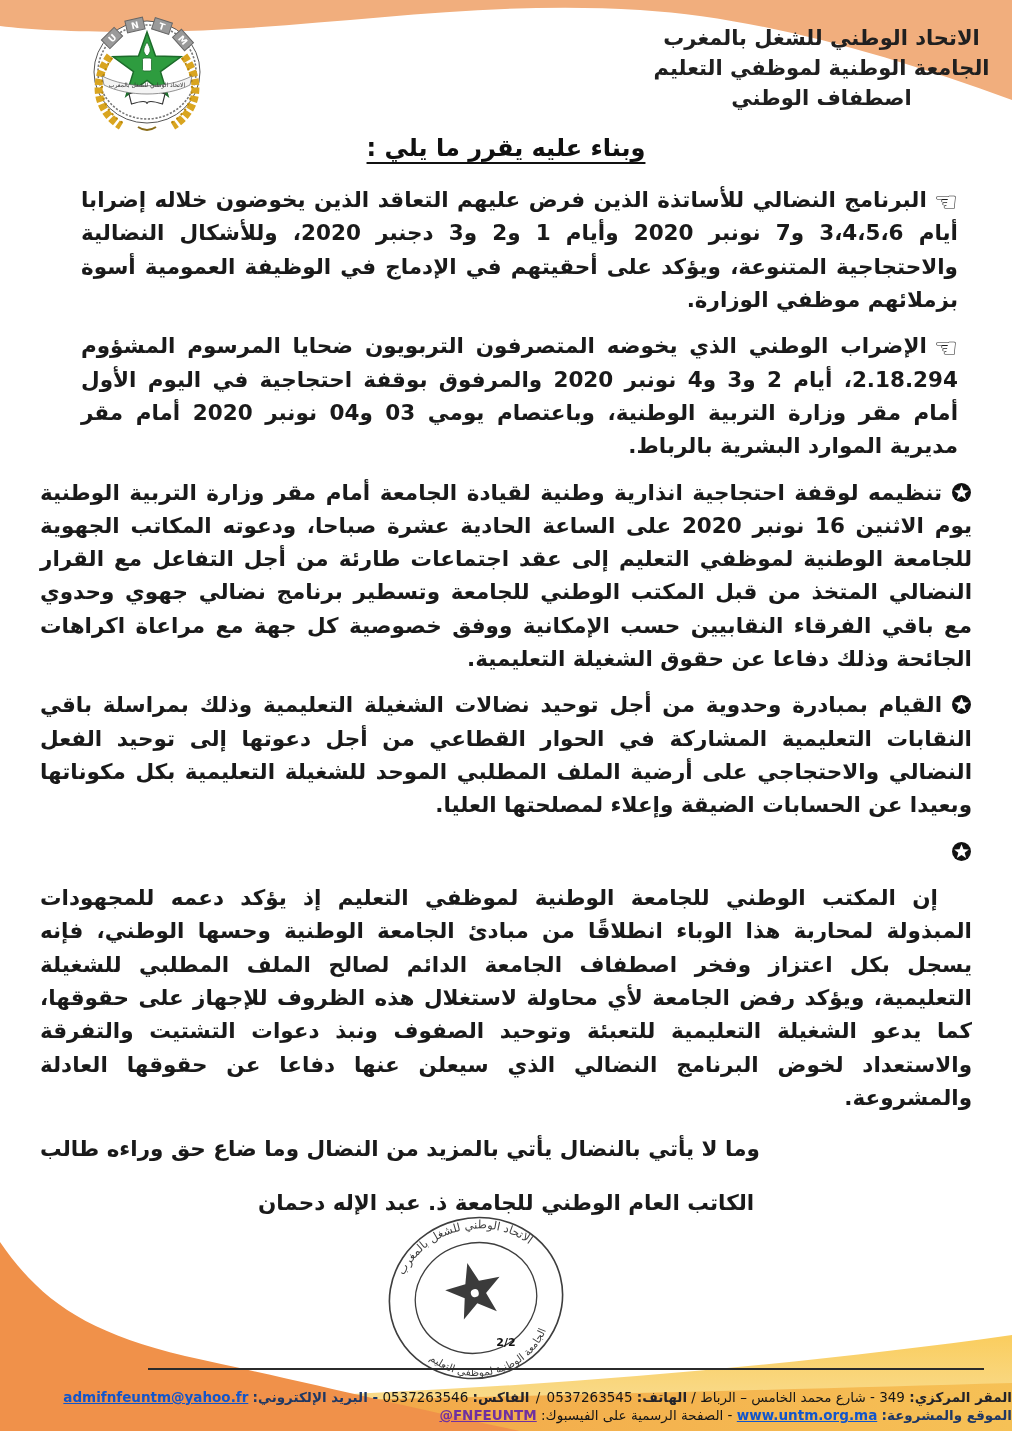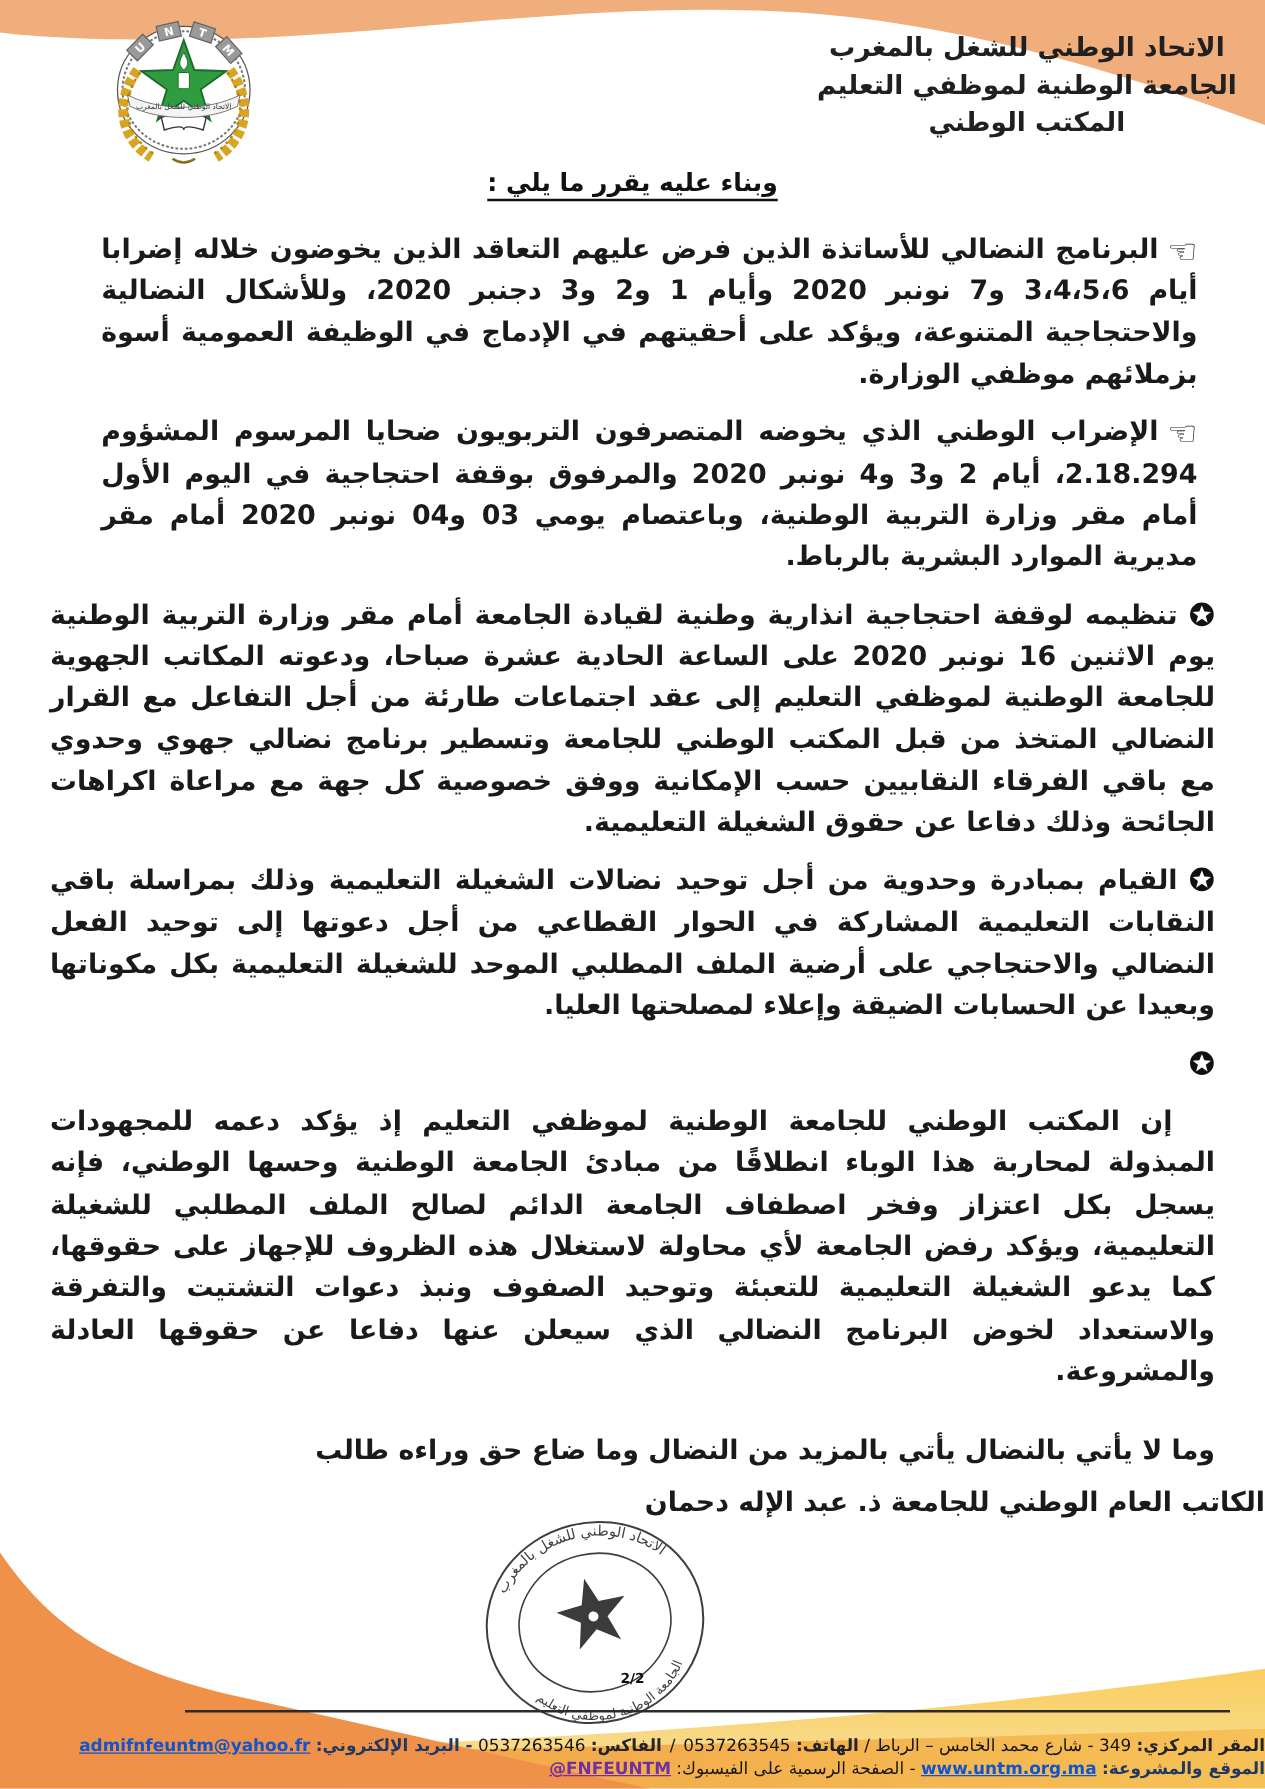--- a/index.html
+++ b/index.html
@@ -14,39 +14,39 @@
   #header-wave{top:0;left:0;}
   #logo{position:absolute;top:14px;left:80px;width:136px;height:126px;}
   #org-block{
     position:absolute;top:24px;right:18px;width:345px;
     direction:rtl;text-align:center;font-weight:bold;font-size:21px;line-height:1.42;
     color:#202020;
   }
   
   #doc-title{
     position:absolute;top:134px;left:0;width:100%;text-align:center;
-    direction:rtl;font-weight:bold;font-size:20px;text-decoration:underline;
+    direction:rtl;font-weight:bold;font-size:24px;text-decoration:underline;
     text-underline-offset:6px;color:#111;
   }
   
   #body-col{
     position:absolute;top:183px;left:40px;width:932px;
     direction:rtl;text-align:justify;font-weight:bold;font-size:21.5px;line-height:1.55;
   }
   .para{margin:0 0 13px 0;}
   .para.hand{padding-right:14px;margin-left:41px;}
   .para.plain{text-indent:34px;margin-top:4px;}
   .bullet-star{display:inline-block;vertical-align:-3px;margin-left:9px;}
   .bullet-hand{display:inline-block;font-size:27px;line-height:0;vertical-align:-4px;margin-left:7px;font-weight:normal;}
   #slogan{
     position:absolute;top:1136px;left:40px;width:932px;
-    direction:rtl;text-align:right;font-weight:bold;font-size:21.5px;margin-top:12px;
+    direction:rtl;text-align:left;font-weight:bold;font-size:21.5px;
   }
   #signature{
-    position:absolute;top:1190px;left:0;width:100%;
+    position:absolute;top:1190px;left:0;width:100%;text-align:center;
     direction:rtl;font-weight:bold;font-size:21.5px;
   }
   #stamp{position:absolute;top:1200px;left:368px;width:215px;height:200px;opacity:.92;}
   
   #page-num{
     position:absolute;top:1336px;left:0;width:100%;text-align:center;
     font-weight:bold;font-size:11px;color:#111;
   }
   #footer-rule{
     position:absolute;top:1368px;left:148px;width:836px;height:0;
@@ -127,21 +127,21 @@
       <g transform="rotate(48 103 26)">
           <rect x="94" y="20" width="18" height="12" fill="#9a9a9a" stroke="#666"></rect>
           <text x="103" y="29.5">M</text>
         </g>
     </g>
   </svg>
 
   <div id="org-block">
     <div>الاتحاد الوطني للشغل بالمغرب</div>
     <div>الجامعة الوطنية لموظفي التعليم</div>
-    <div>المكتب الوطني</div>
+    <div>اصطفاف الوطني</div>
   </div>
 
   <div id="doc-title">وبناء عليه يقرر ما يلي :</div>
 
   <div id="body-col">
 
 
     <p class="para hand">
       <span class="bullet-hand">☜</span><span>البرنامج النضالي للأساتذة الذين فرض عليهم التعاقد الذين يخوضون خلاله إضرابا أيام 3،4،5،6 و7 نونبر 2020 وأيام 1 و2 و3 دجنبر 2020، وللأشكال النضالية والاحتجاجية المتنوعة، ويؤكد على أحقيتهم في الإدماج في الوظيفة العمومية أسوة بزملائهم موظفي الوزارة.</span>
     </p>

